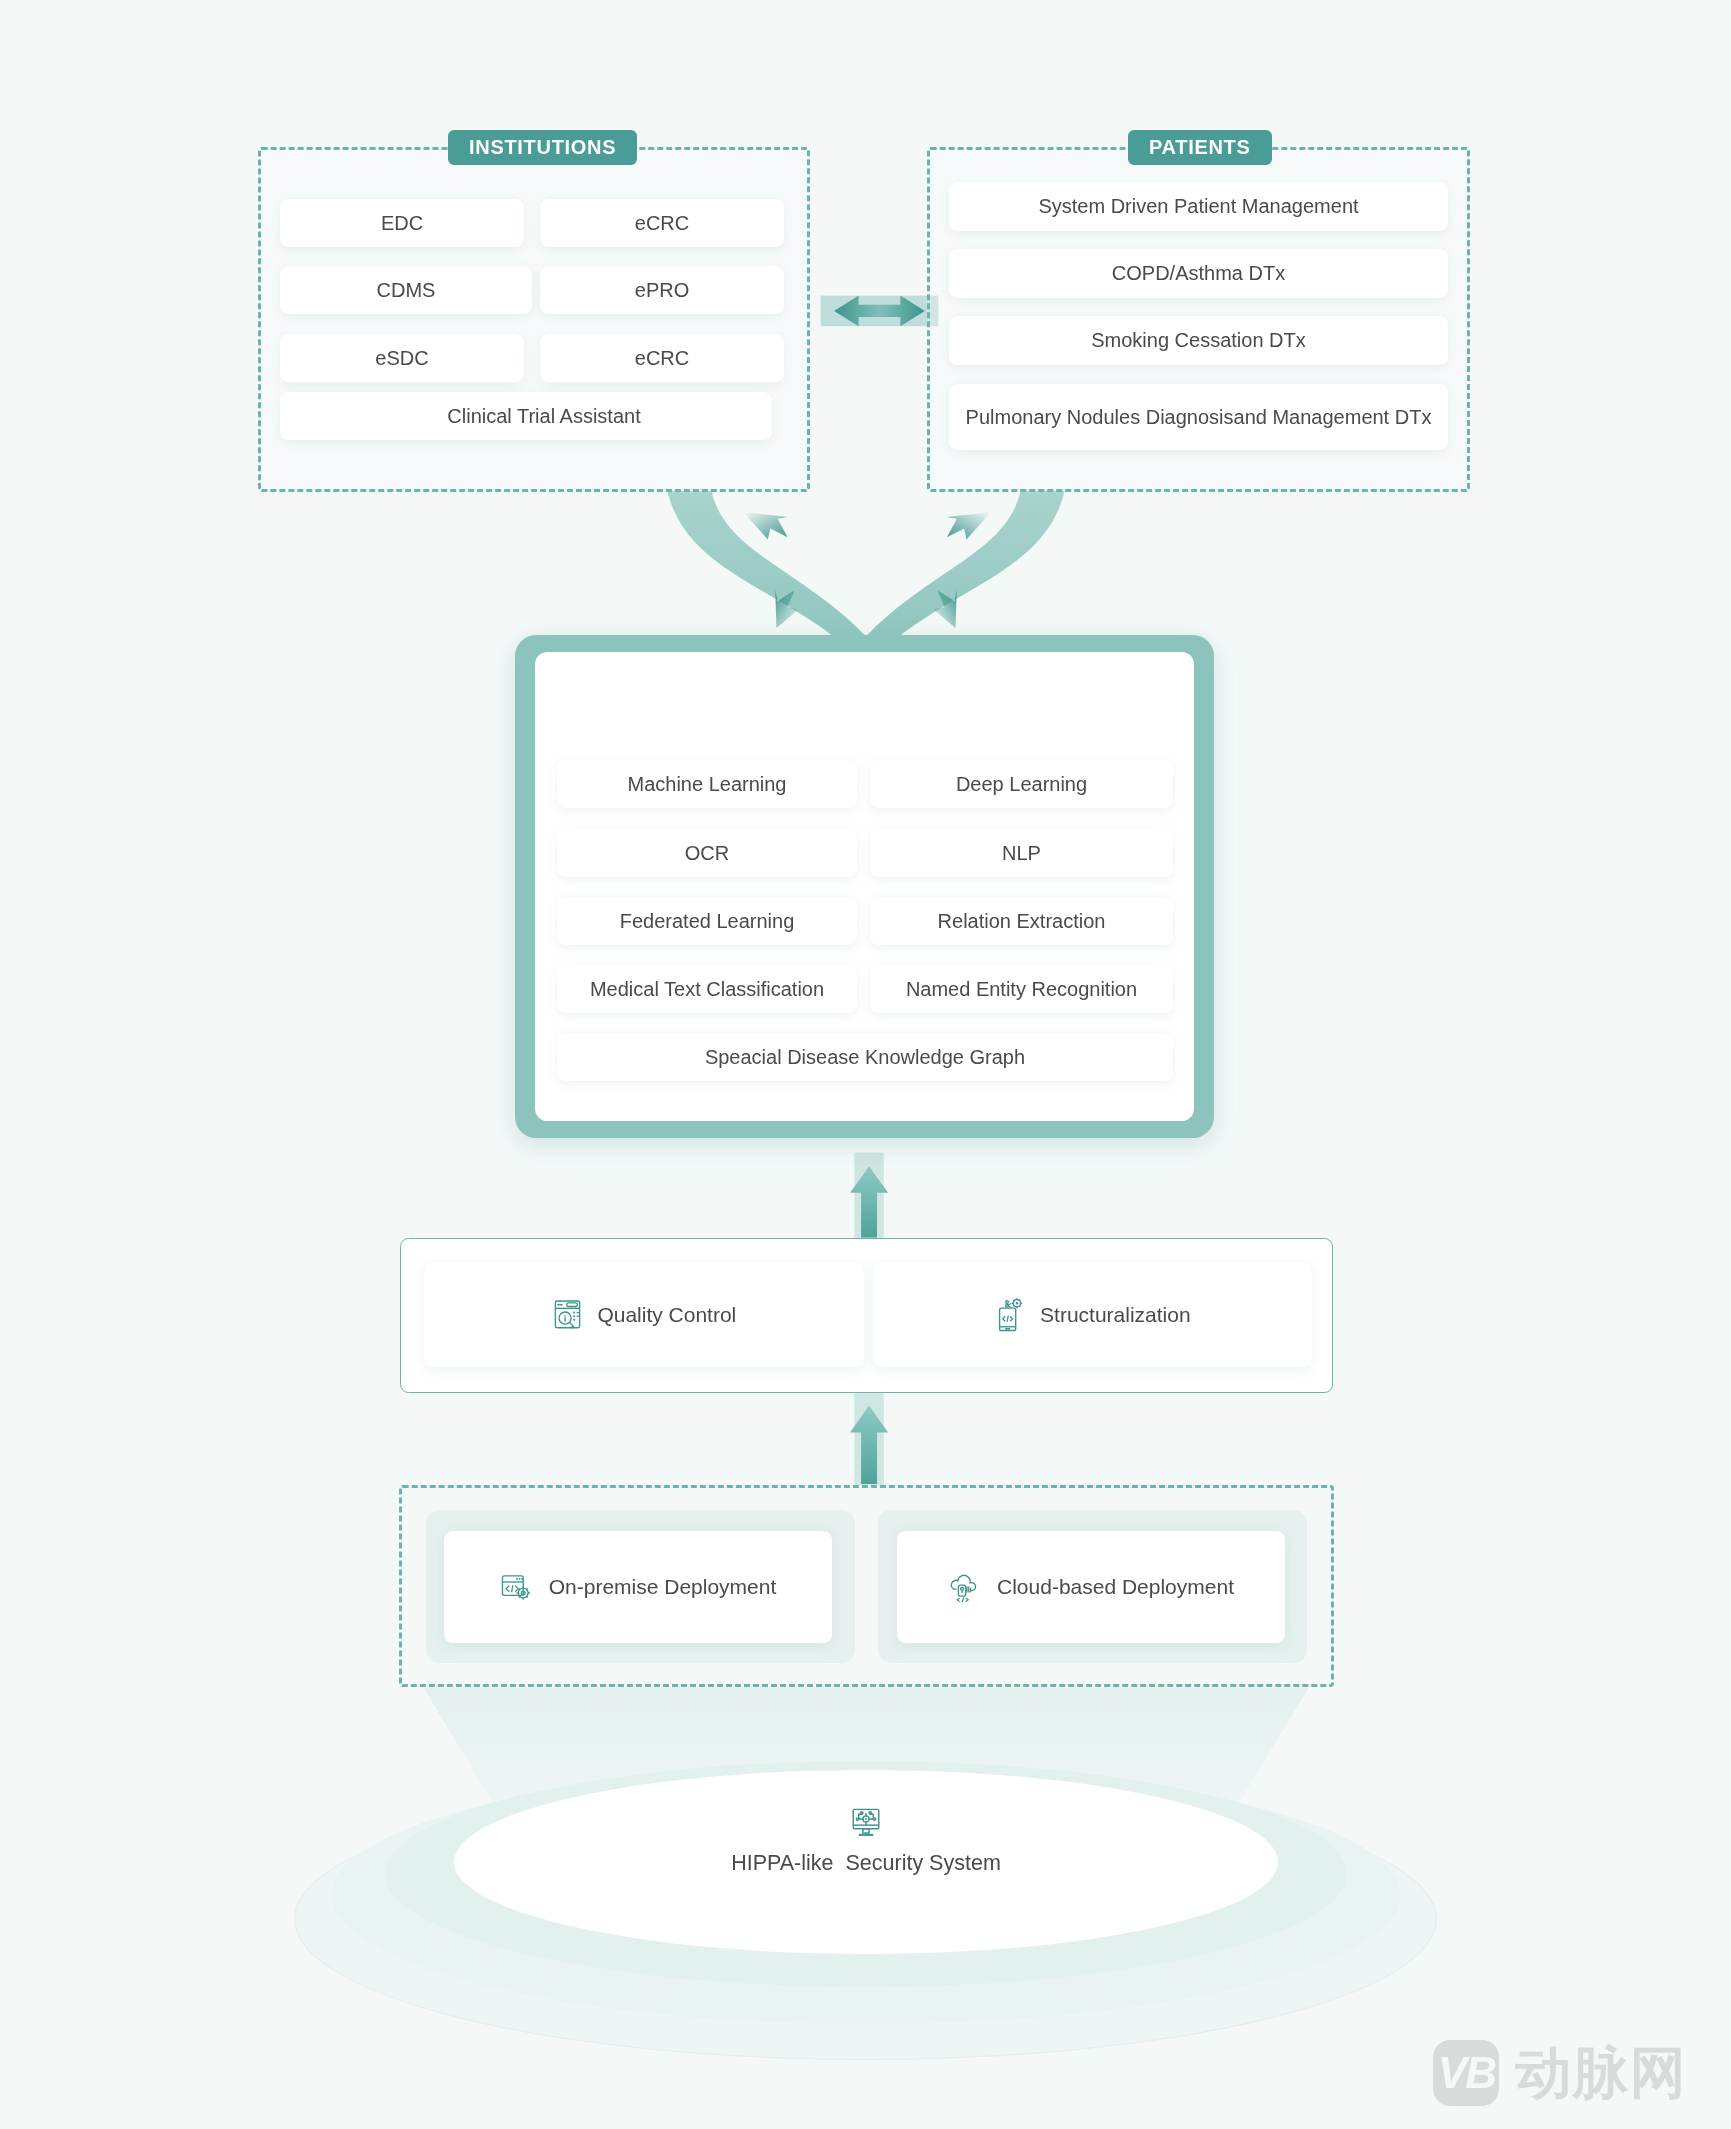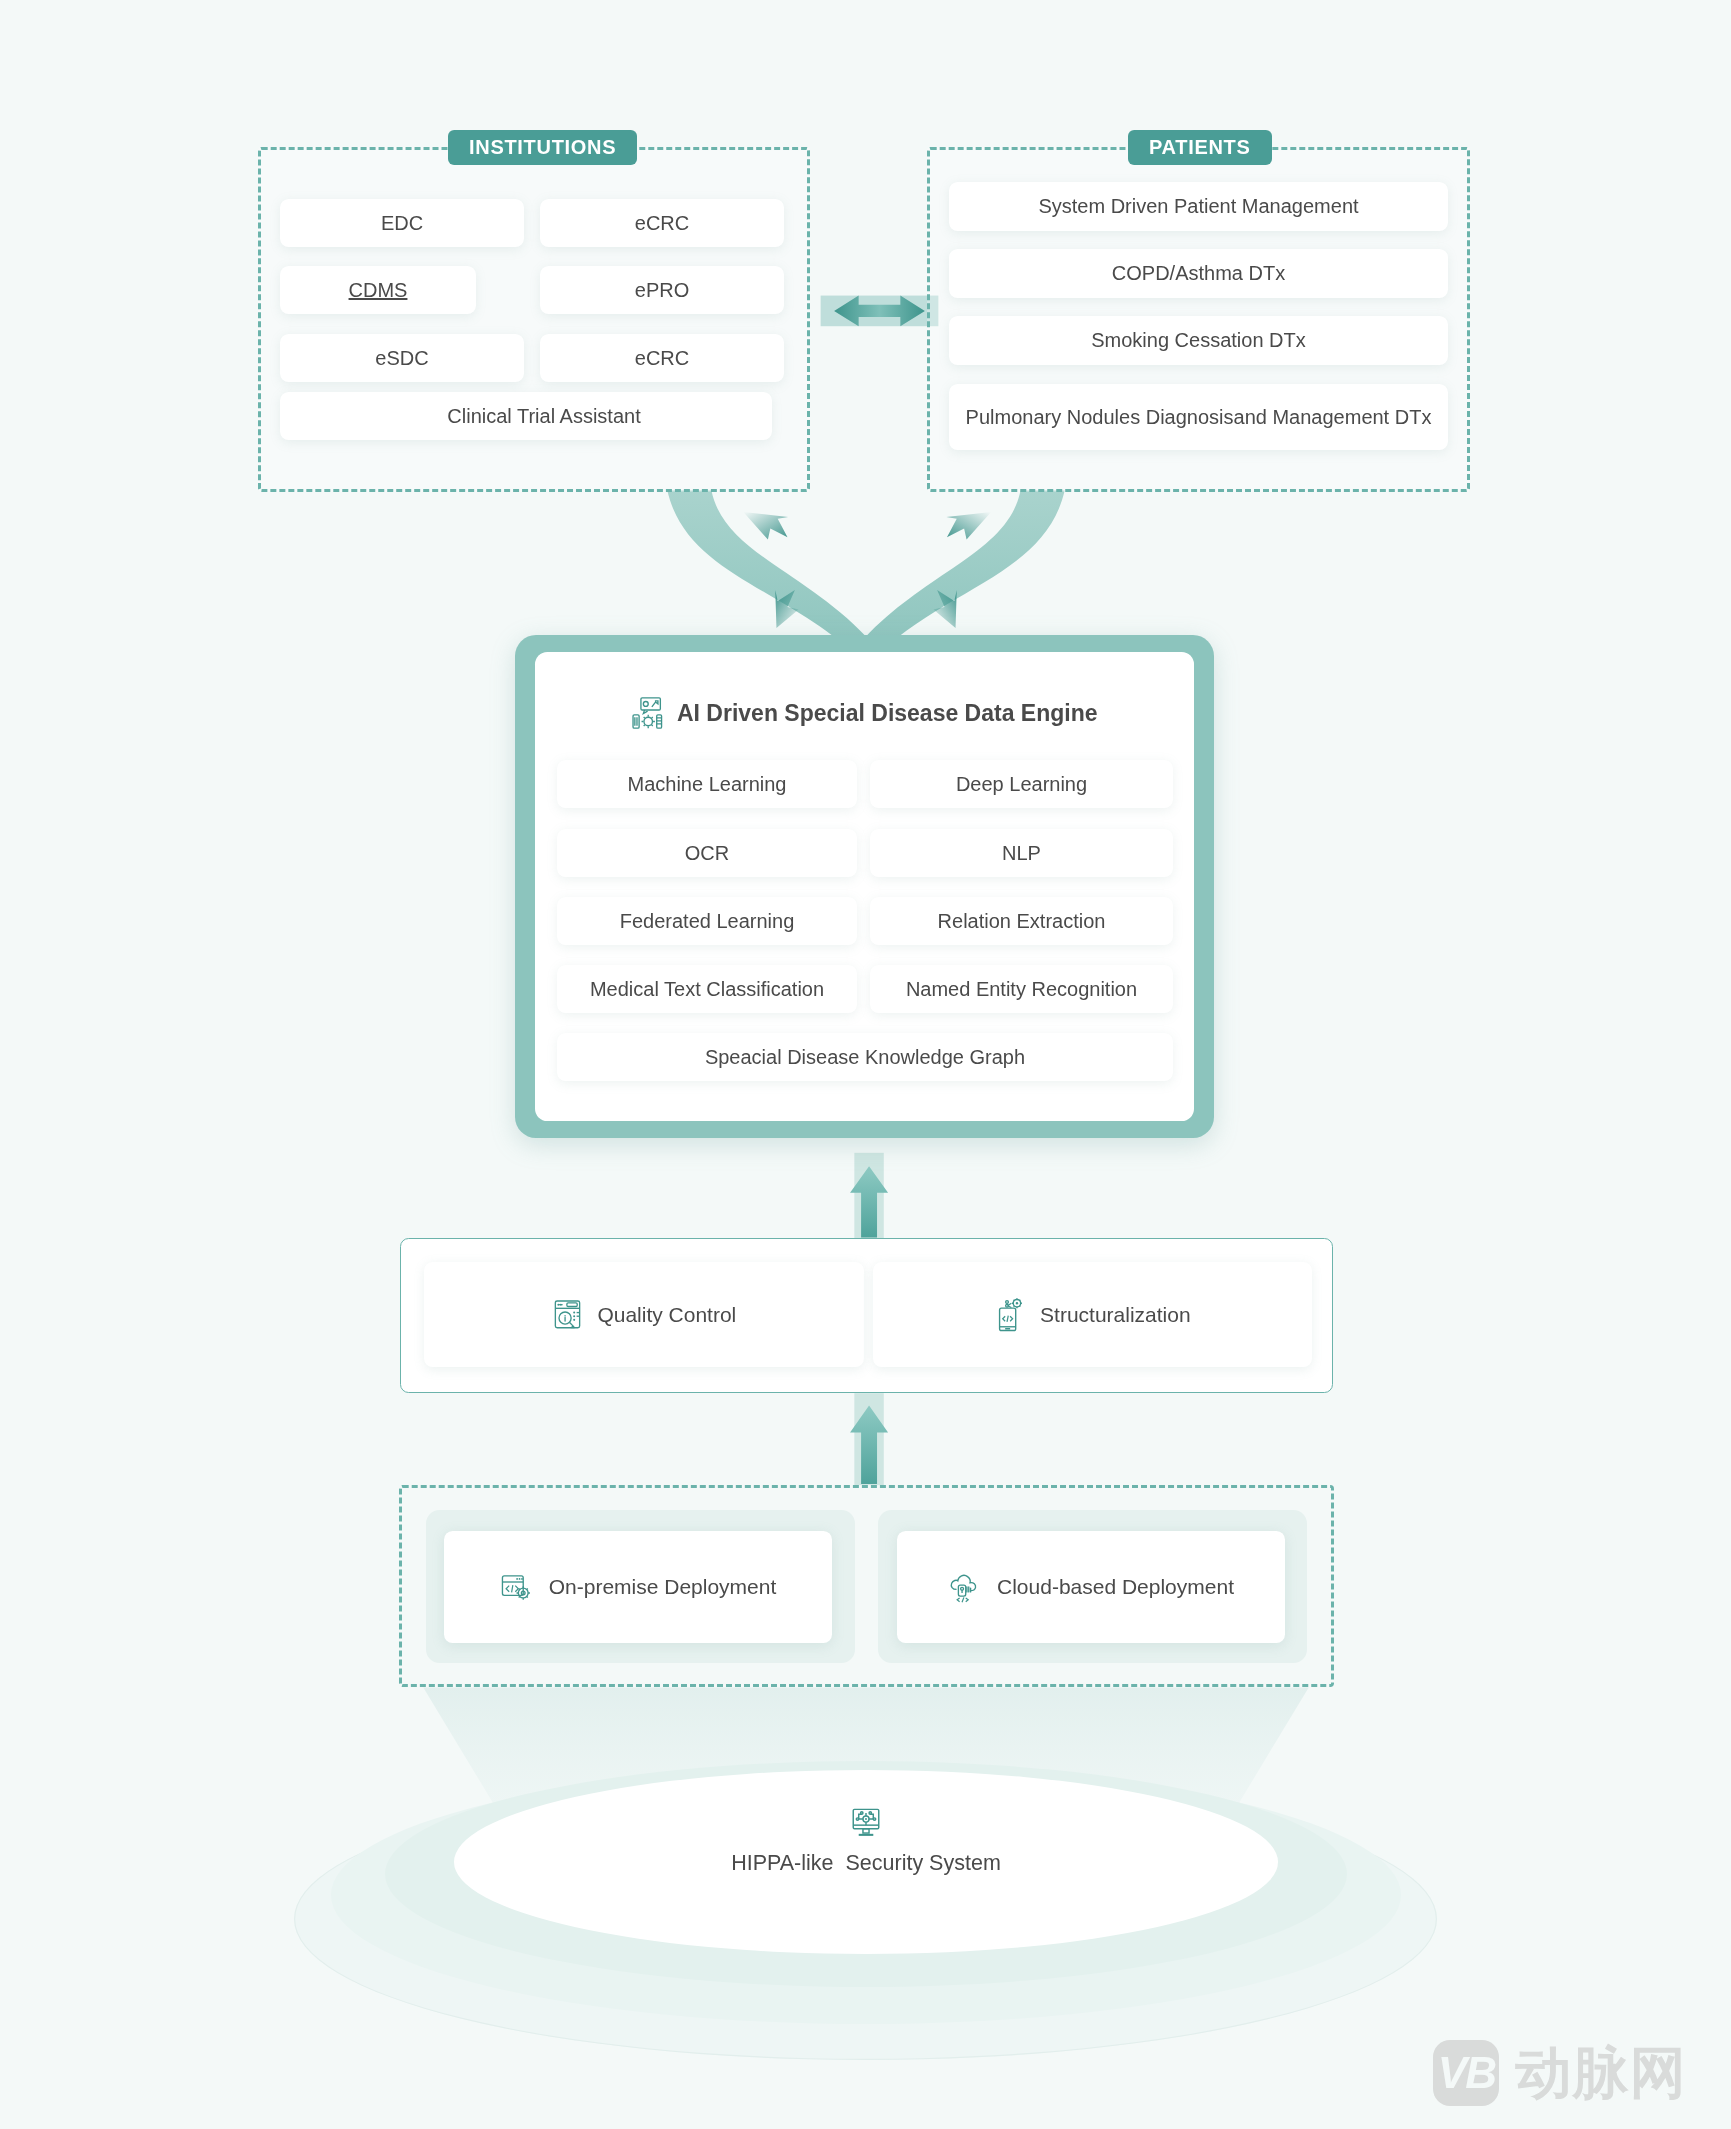--- a/index.html
+++ b/index.html
@@ -213,60 +213,41 @@
       </svg>
     </span>
     <span style="font-size:21.5px;color:#4a4a4a;white-space:pre;">HIPPA-like  Security System</span>
   </div>
 
   <div class="dashed-panel" style="left:258px;top:147px;width:552px;height:345px;"></div>
   <div class="panel-badge" style="left:448px;top:130px;">INSTITUTIONS</div>
 
   <div class="card" style="left:280px;top:199px;width:244px;height:48px;">EDC</div>
   <div class="card" style="left:540px;top:199px;width:244px;height:48px;">eCRC</div>
-  <div class="card" style="left:280px;top:266px;width:196px;height:48px;text-decoration:underline;">CDMS</div>
+  <div class="card" style="left:280px;top:266px;width:252px;height:48px;">CDMS</div>
   <div class="card" style="left:540px;top:266px;width:244px;height:48px;">ePRO</div>
   <div class="card" style="left:280px;top:334px;width:244px;height:48px;">eSDC</div>
   <div class="card" style="left:540px;top:334px;width:244px;height:48px;">eCRC</div>
   <div class="card" style="left:280px;top:392px;width:492px;height:48px;padding-left:36px;">Clinical Trial Assistant</div>
 
   <div class="dashed-panel" style="left:927px;top:147px;width:543px;height:345px;"></div>
   <div class="panel-badge" style="left:1128px;top:130px;">PATIENTS</div>
 
   <div class="card" style="left:949px;top:182px;width:499px;height:49px;">System Driven Patient Management</div>
   <div class="card" style="left:949px;top:249px;width:499px;height:49px;">COPD/Asthma DTx</div>
   <div class="card" style="left:949px;top:316px;width:499px;height:49px;">Smoking Cessation DTx</div>
   <div class="card two-line" style="left:949px;top:384px;width:499px;height:66px;flex-direction:row;">
     <span>Pulmonary Nodules Diagnosis</span>
     <span>and Management DTx</span>
   </div>
 
   <div id="engine-frame" style="height:503px;">
     <div id="engine-inner"></div>
   </div>
 
-  <div id="engine-title-row" style="top:696px;left:515px;width:699px;">
-    <span>
-      <svg width="32" height="34" viewBox="0 0 52 56" fill="none" stroke="#3e948c" stroke-width="2.2">
-        <rect x="16" y="3" width="32" height="20" rx="2"></rect>
-        <circle cx="24" cy="13" r="4"></circle>
-        <path d="M34 18 L40 10 L44 13 L44 8 L39 8"></path>
-        <path d="M22 23 L20 29 L27 25"></path>
-        <circle cx="28" cy="42" r="7"></circle>
-        <path d="M28 31 L28 34 M28 50 L28 53 M17 42 L20 42 M36 42 L39 42
-                 M20.5 34.5 L22.5 36.5 M33.5 47.5 L35.5 49.5
-                 M35.5 34.5 L33.5 36.5 M22.5 47.5 L20.5 49.5"></path>
-        <rect x="3" y="31" width="10" height="22" rx="2"></rect>
-        <path d="M6 35 L6 49 M9.5 35 L9.5 49"></path>
-        <rect x="42" y="31" width="8" height="22" rx="2"></rect>
-        <path d="M42 36 L50 36 M42 41 L50 41 M42 46 L50 46"></path>
-      </svg>
-    </span>
-    <span id="engine-title">AI Driven Special Disease Data Engine</span>
-  </div>
 
   <div class="card" style="left:557px;top:760px;width:300px;height:48px;">Machine Learning</div>
   <div class="card" style="left:870px;top:760px;width:303px;height:48px;">Deep Learning</div>
   <div class="card" style="left:557px;top:829px;width:300px;height:48px;">OCR</div>
   <div class="card" style="left:870px;top:829px;width:303px;height:48px;">NLP</div>
   <div class="card" style="left:557px;top:897px;width:300px;height:48px;">Federated Learning</div>
   <div class="card" style="left:870px;top:897px;width:303px;height:48px;">Relation Extraction</div>
   <div class="card" style="left:557px;top:965px;width:300px;height:48px;">Medical Text Classification</div>
   <div class="card" style="left:870px;top:965px;width:303px;height:48px;">Named Entity Recognition</div>
   <div class="card" style="left:557px;top:1033px;width:616px;height:48px;">Speacial Disease Knowledge Graph</div>

